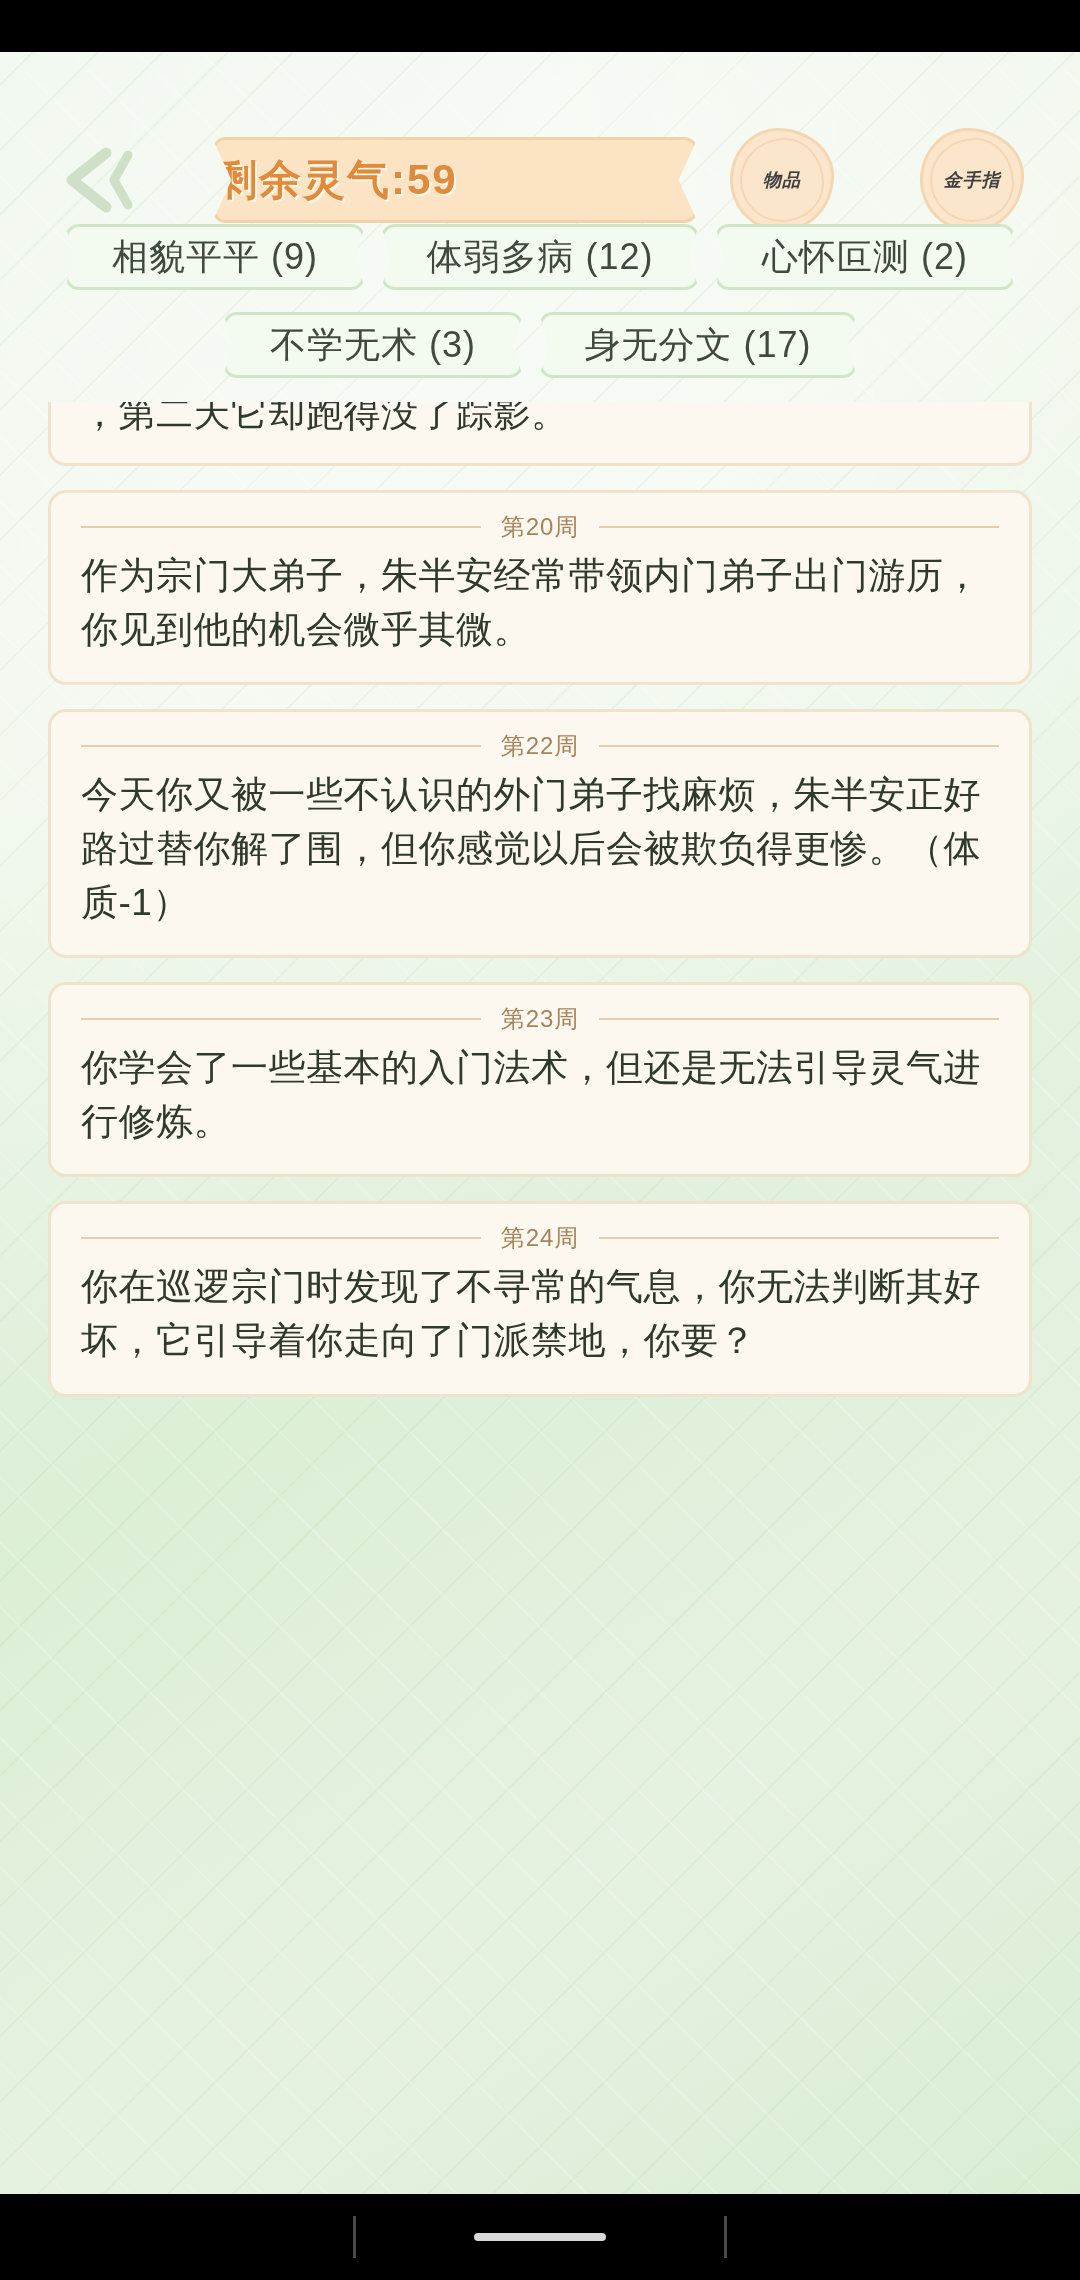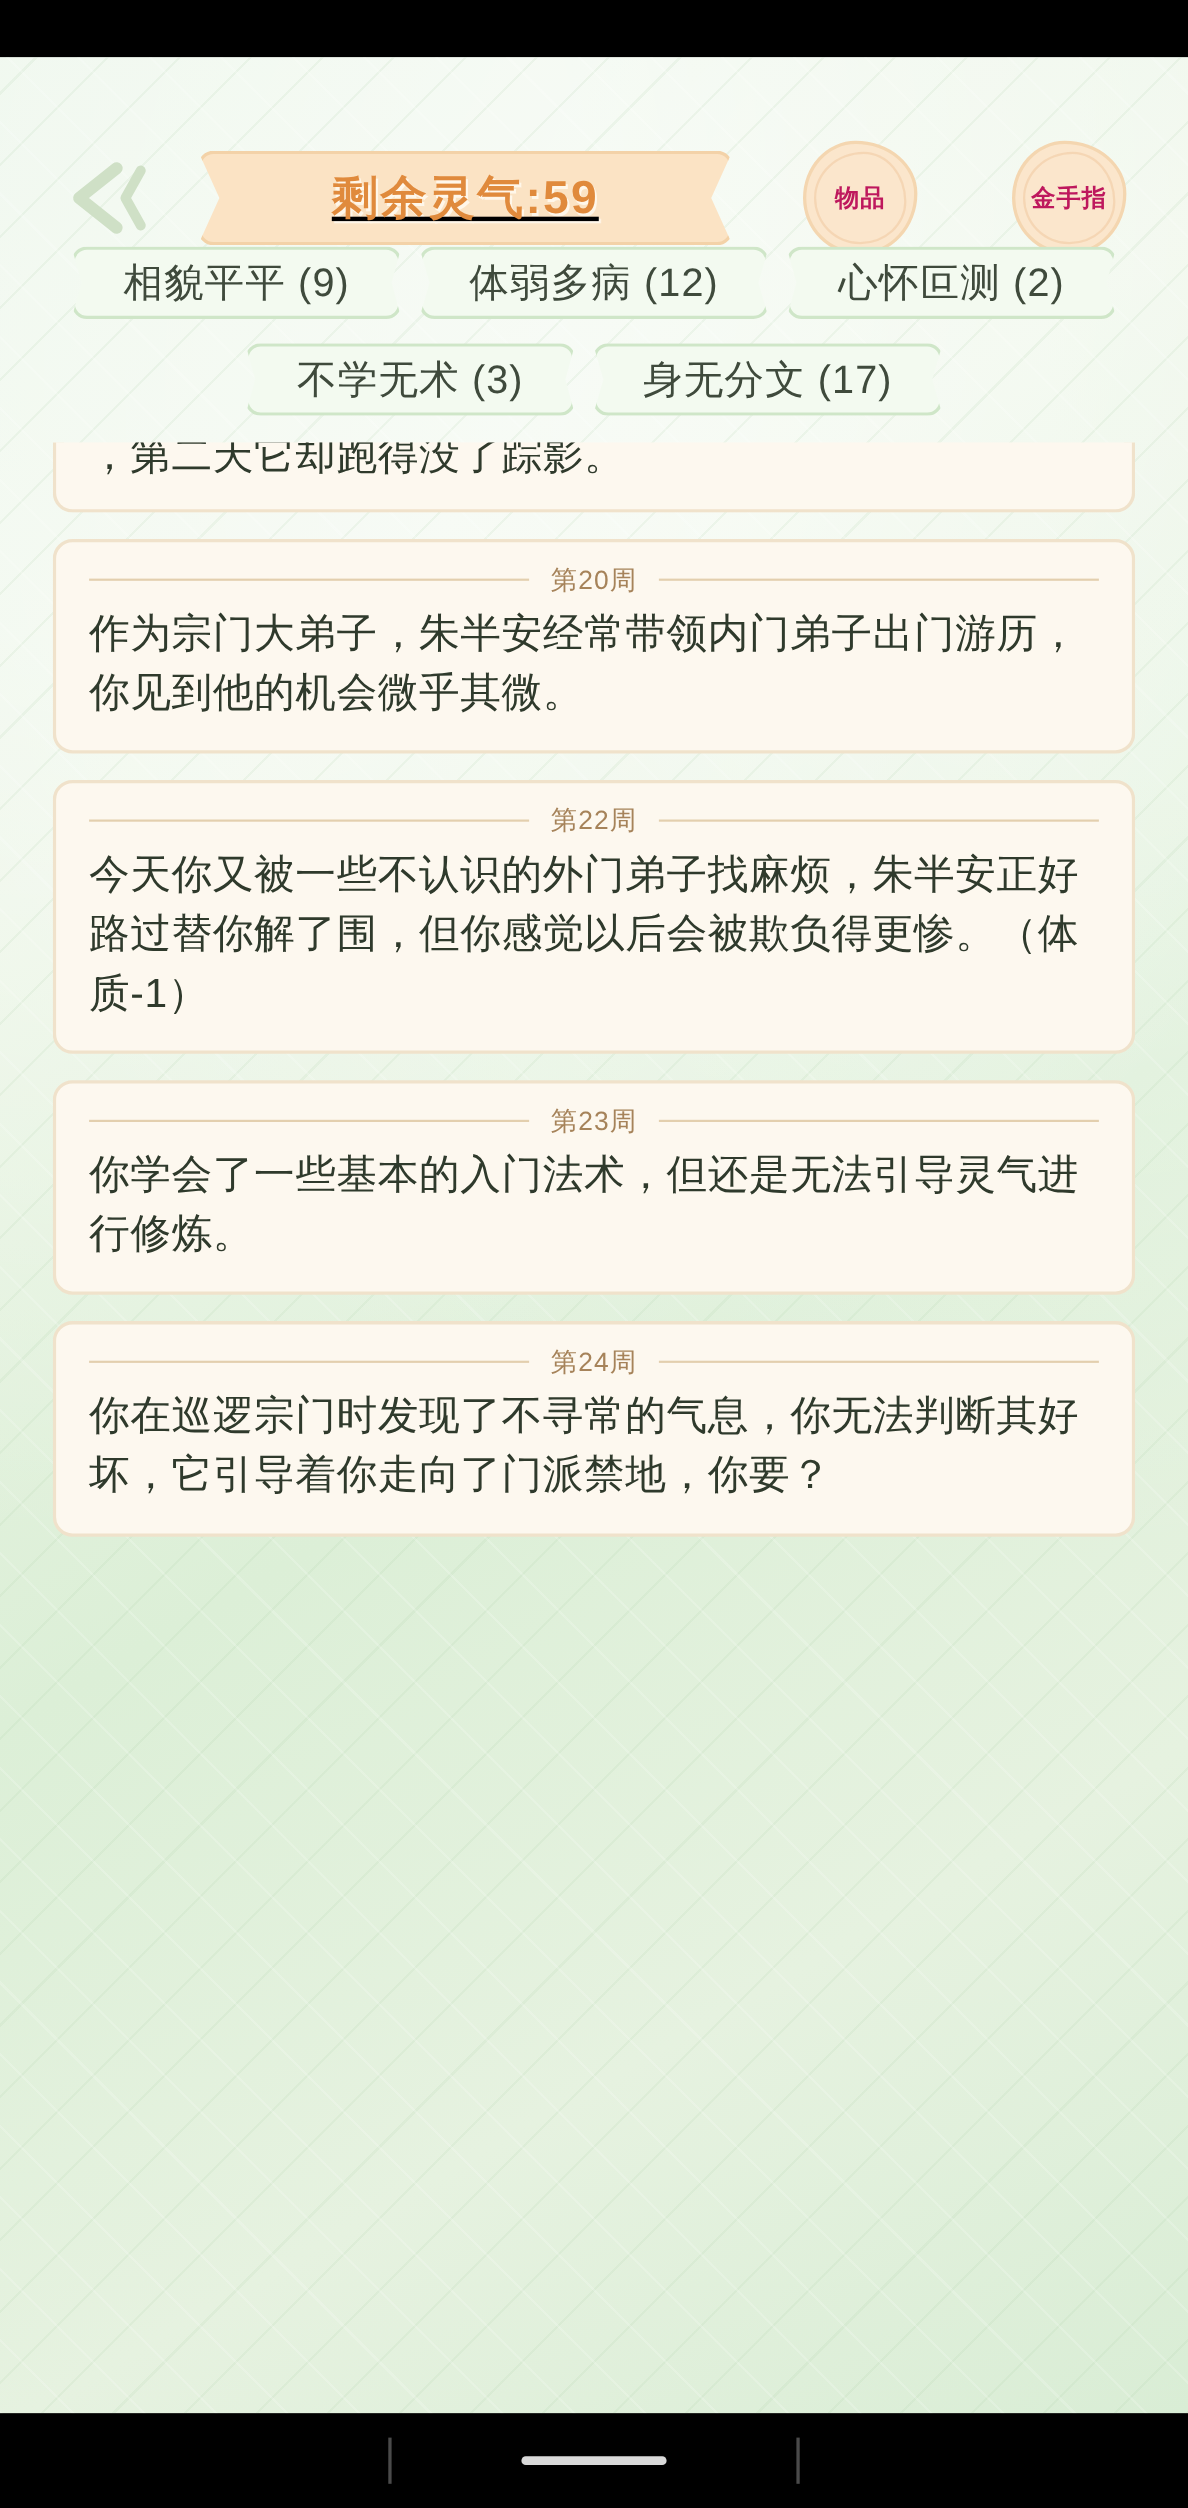--- a/index.html
+++ b/index.html
@@ -60,33 +60,32 @@
     height: 70px;
     transform: translateY(-50%);
     display: flex;
     align-items: center;
     justify-content: center;
   }
   .back-arrow svg { display: block; }
 
   .qi-banner {
     position: absolute;
-    left: 180px;
+    left: 212px;
     top: 128px;
     transform: translateY(-50%);
     width: 480px;
     height: 80px;
     background: #fbe3c4;
     border: 3px solid #f3d2a8;
     border-radius: 14px;
     display: flex;
     align-items: center;
-    justify-content: center;
+    justify-content: flex-start;
     clip-path: polygon(0% 0%, 100% 0%, 96% 50%, 100% 100%, 0% 100%, 4% 50%);
-    text-decoration: underline;
   }
   .qi-banner .label {
     font-size: 42px;
     font-weight: bold;
     color: #e08a3c;
     letter-spacing: 2px;
     text-shadow: 2px 2px 0 #fff7ea;
   }
   .flower-btn {
     position: absolute;
@@ -103,24 +102,25 @@
   }
   .flower-btn::before {
     content: "";
     position: absolute;
     inset: 7px;
     border-radius: 54% 46% 50% 50% / 50% 54% 46% 50%;
     border: 2px solid rgba(240,200,160,0.55);
   }
   .flower-btn .t {
     position: relative;
-    font-size: 22px;
-    color: #be185d;
+    font-size: 18px;
+    color: #404040;
     font-weight: bold;
     letter-spacing: 1px;
+    font-style: italic;
   }
   #btn-items { left: 730px; }
   #btn-cheat { left: 920px; }
 
   
   .traits {
     position: absolute;
     left: 0;
     top: 172px;
     width: 1080px;

